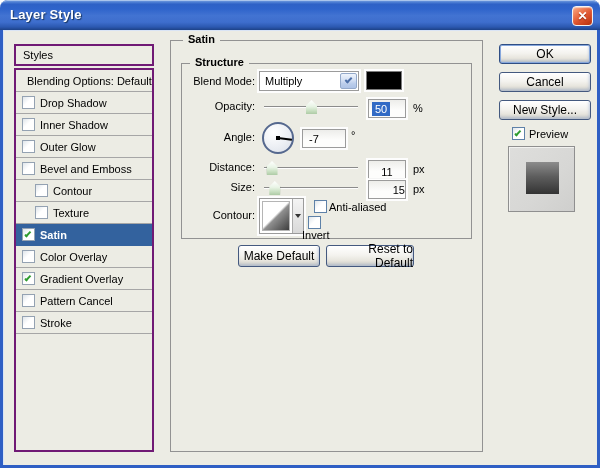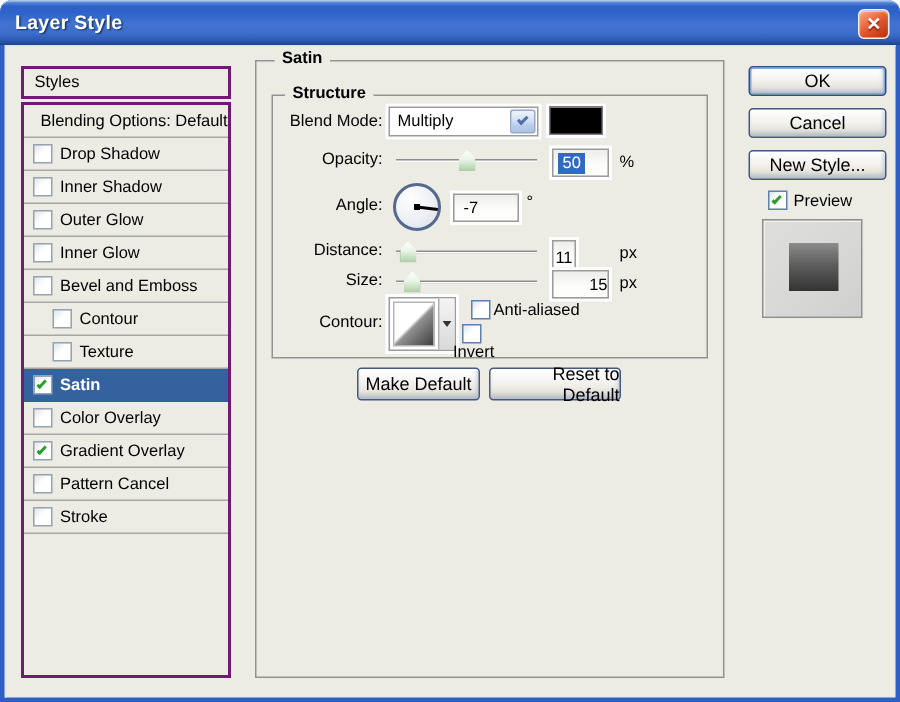--- a/index.html
+++ b/index.html
@@ -116,24 +116,20 @@
         <div class="side-row">
           <span class="cb"></span>
           <span class="side-label">Inner Shadow</span>
         </div>
         <div class="side-row">
           <span class="cb"></span>
           <span class="side-label">Outer Glow</span>
         </div>
         <div class="side-row">
           <span class="cb"></span>
-          <span class="side-label">Inner Glow</span>
-        </div>
-        <div class="side-row">
-          <span class="cb"></span>
           <span class="side-label">Bevel and Emboss</span>
         </div>
         <div class="side-row indent">
           <span class="cb"></span>
           <span class="side-label">Contour</span>
         </div>
         <div class="side-row indent">
           <span class="cb"></span>
           <span class="side-label">Texture</span>
         </div>
@@ -196,21 +192,21 @@
       <div class="num-field" style="left:131px;top:88px;width:44px;">
         <span>-7</span>
       </div>
       <div class="unit" style="left:180px;top:88px;">°</div>
 
       <div class="row-label" style="top:120px;">Distance:</div>
       <div class="slider" style="left:93px;top:120px;">
         <div class="track"></div>
         <div class="thumb" style="left: calc(8% - 5px);"></div>
       </div>
-      <div class="num-field" style="left:197px;top:119px;width:16px;justify-content:center;padding-left:0;align-items:flex-end;">
+      <div class="num-field" style="left:197px;top:119px;width:38px;justify-content:center;padding-left:0;align-items:flex-end;">
         <span>11</span>
       </div>
       <div class="unit" style="left:242px;top:122px;">px</div>
 
       <div class="row-label" style="top:140px;">Size:</div>
       <div class="slider" style="left:93px;top:140px;">
         <div class="track"></div>
         <div class="thumb" style="left: calc(11% - 5px);"></div>
       </div>
       <div class="num-field" style="left:197px;top:139px;width:38px;justify-content:flex-end;padding-left:0;">

